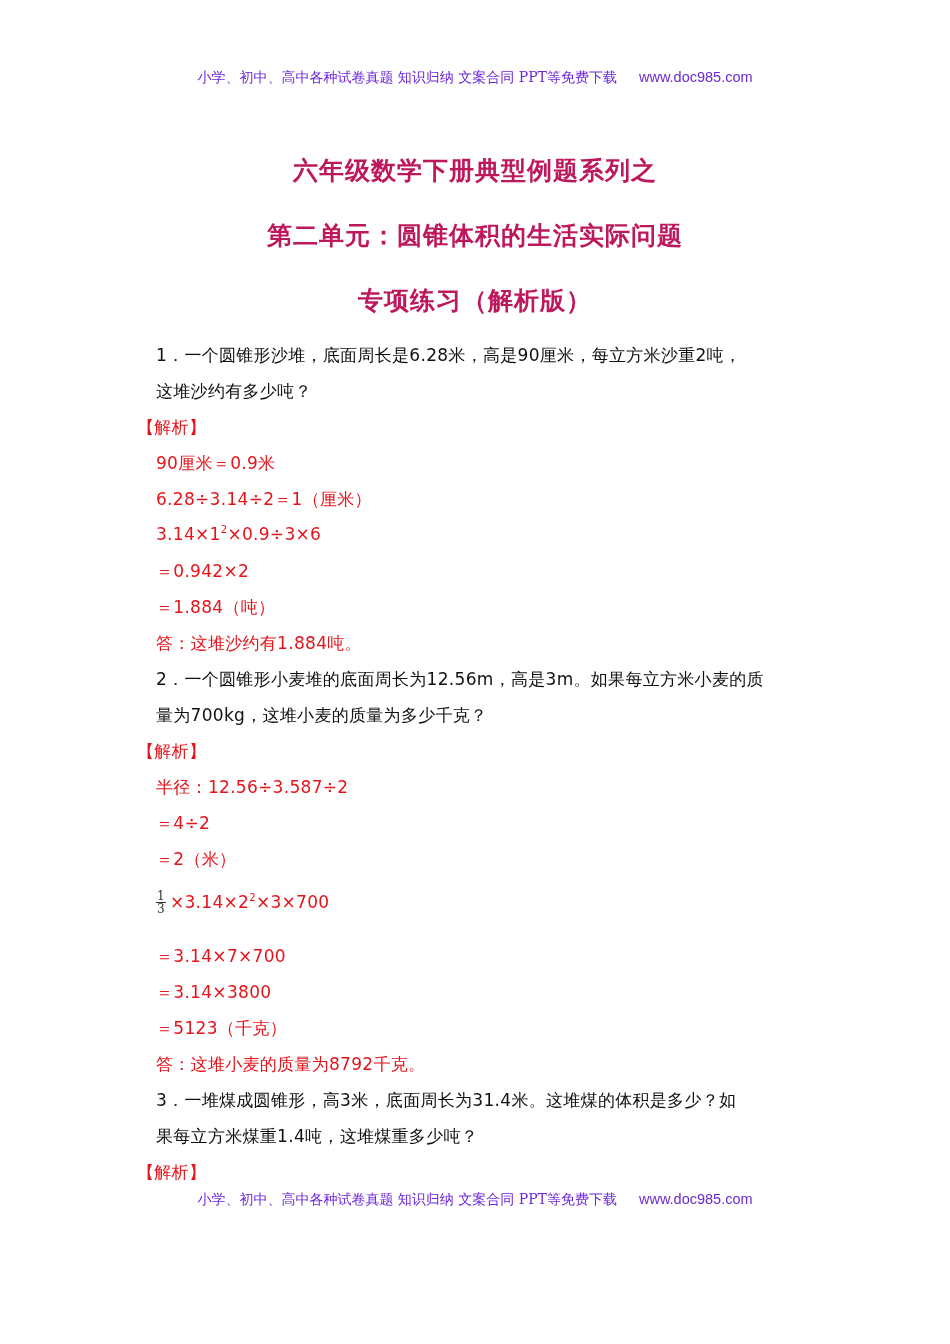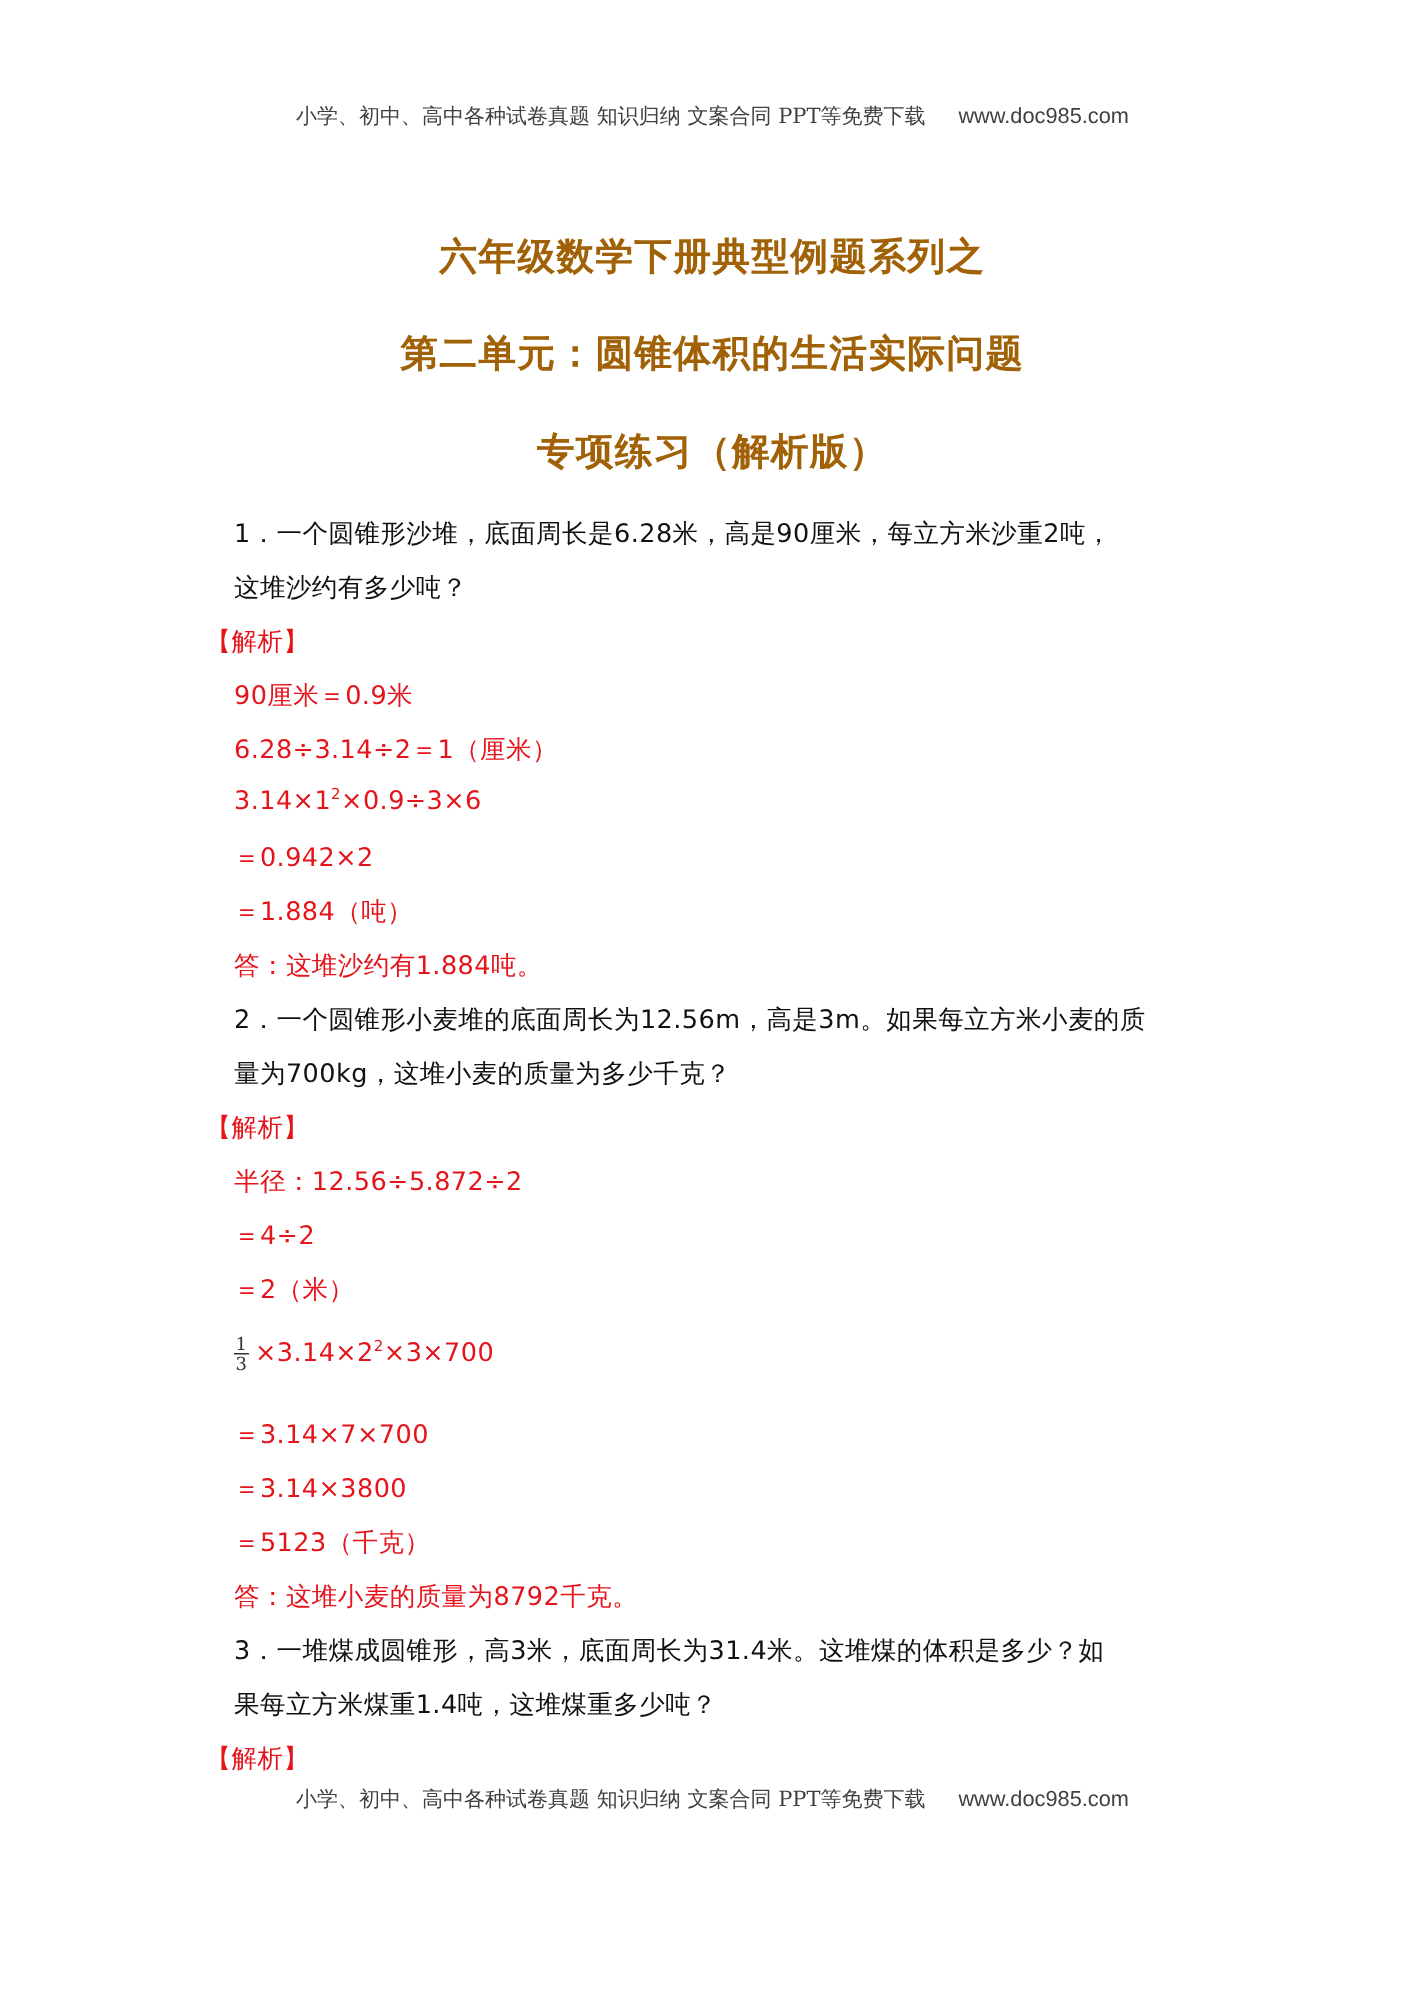--- a/index.html
+++ b/index.html
@@ -4,28 +4,28 @@
   <style>
     html, body { margin: 0; padding: 0; background: #ffffff; }
     body {
       width: 950px; height: 1344px; position: relative; overflow: hidden;
       font-family: "DejaVu Sans", "Liberation Sans", sans-serif;
       color: #000;
     }
     .page-header, .page-footer {
       position: absolute; left: 0; width: 950px; text-align: center;
       font-family: "DejaVu Serif", "Liberation Serif", serif;
-      font-size: 14px; color: #404040; white-space: nowrap;
+      font-size: 14px; color: #6d28d9; white-space: nowrap;
     }
     .page-header { top: 69px; }
     .page-footer { top: 1191px; }
     .hf-site { font-family: "Liberation Sans", "DejaVu Sans", sans-serif; margin-left: 22px; font-size: 14.5px; }
     .title {
       position: absolute; left: 0; width: 950px; text-align: center;
-      font-size: 25px; font-weight: bold; letter-spacing: 1px; color: #a16207;
+      font-size: 25px; font-weight: bold; letter-spacing: 1px; color: #be185d;
     }
     .t1 { top: 154px; }
     .t2 { top: 219px; }
     .t3 { top: 284px; }
     .line {
       position: absolute; left: 156px; font-size: 17px; white-space: nowrap;
       letter-spacing: 0.3px;
     }
     .q { color: #111; }
     .red { color: #e5141b; }
@@ -57,21 +57,21 @@
 <div class="line red" style="top:524px">
   <span>3.14×1</span><span class="sup">2</span><span>×0.9÷3×6</span>
 </div>
 <div class="line red" style="top:560px">＝0.942×2</div>
 <div class="line red" style="top:596px">＝1.884（吨）</div>
 <div class="line red" style="top:632px">答：这堆沙约有1.884吨。</div>
 
 <div class="line q" style="top:668px">2．一个圆锥形小麦堆的底面周长为12.56m，高是3m。如果每立方米小麦的质</div>
 <div class="line q" style="top:704px">量为700kg，这堆小麦的质量为多少千克？</div>
 <div class="line red" style="top:740px; left:137px">【解析】</div>
-<div class="line red" style="top:776px">半径：12.56÷5.872÷2</div>
+<div class="line red" style="top:776px">半径：12.56÷3.587÷2</div>
 <div class="line red" style="top:812px">＝4÷2</div>
 <div class="line red" style="top:848px">＝2（米）</div>
 <div class="line red" style="top:890px">
   <span class="frac"><span class="num">1</span><span class="den">3</span></span><span>×3.14×2</span><span class="sup">2</span><span>×3×700</span>
 </div>
 <div class="line red" style="top:945px">＝3.14×7×700</div>
 <div class="line red" style="top:981px">＝3.14×3800</div>
 <div class="line red" style="top:1017px">＝5123（千克）</div>
 <div class="line red" style="top:1053px">答：这堆小麦的质量为8792千克。</div>
 

